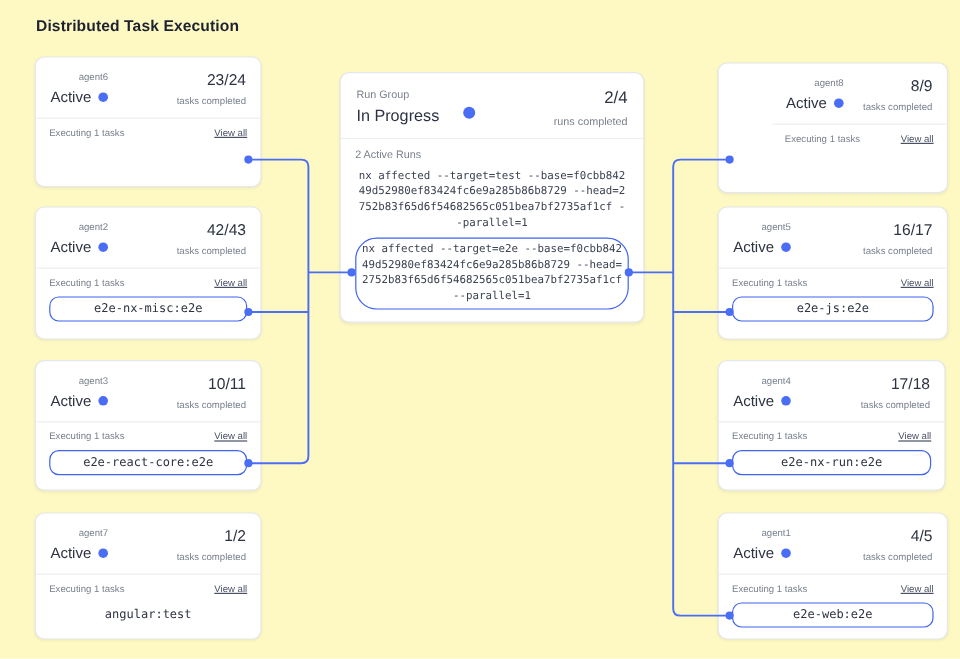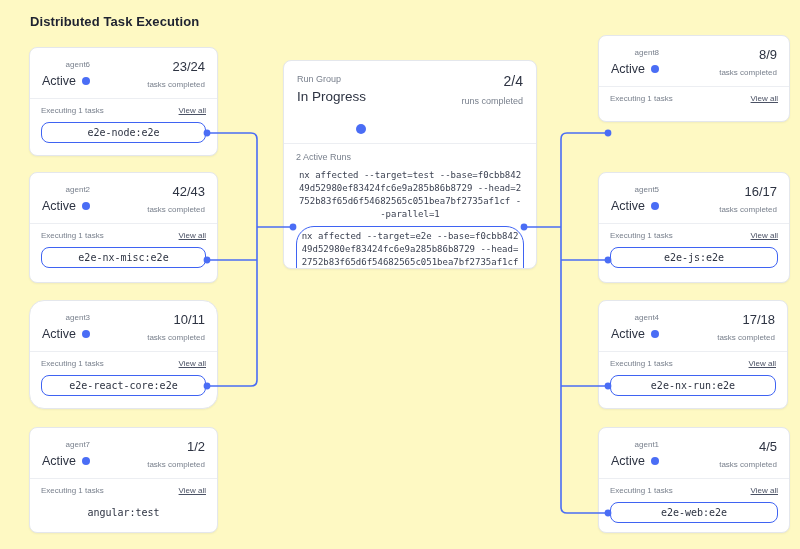--- a/index.html
+++ b/index.html
@@ -23,34 +23,34 @@
   .exec-row{display:flex;justify-content:space-between;align-items:center;font-size:8px;color:#79808d;}
   .view-all{color:#4a5164;text-decoration:underline;cursor:pointer;}
   .task-pill{margin-top:7px;border:1.4px solid #3f63f2;border-radius:8px;text-align:center;
     font-family:"DejaVu Sans Mono","Liberation Mono",monospace;font-size:10px;color:#2d3342;
     padding:4px 4px;box-sizing:border-box;}
   .task-pill.plain{border-color:transparent;}
 
   
   .pos-l0{left:29px;top:47px;width:189px;height:109px;}
   .pos-l1{left:29px;top:172px;width:189px;height:111px;}
-  .pos-l2{left:29px;top:300px;width:189px;height:109px;border-radius:15px;}
+  .pos-l2{left:29px;top:300px;width:189px;height:109px;}
   .pos-l3{left:29px;top:427px;width:189px;height:106px;}
   
-  .pos-r0{left:598px;top:35px;width:192px;height:87px;}
+  .pos-r0{left:598px;top:52px;width:192px;height:109px;padding-left:44px;}
   .pos-r1{left:598px;top:172px;width:192px;height:111px;}
   .pos-r2{left:598px;top:300px;width:190px;height:109px;}
   .pos-r3{left:598px;top:427px;width:192px;height:106px;}
 
   
   .run-card{left:283px;top:60px;width:254px;height:209px;}
   .run-card .card-header{padding:12px 13px 9px;}
   .rg-label{font-size:9px;color:#79808d;line-height:12px;}
   .rg-status{font-size:13.5px;color:#2d3342;}
-  .rg-status-row{display:flex;align-items:flex-end;gap:20px;margin-top:4px;flex-direction:column;}
+  .rg-status-row{display:flex;align-items:flex-start;gap:20px;margin-top:4px;}
   .rg-dot{width:10px;height:10px;border-radius:50%;background:#4a6df5;}
   .rg-progress{font-size:14px;color:#2d3342;font-weight:500;line-height:17px;}
   .rg-progress-label{font-size:9px;color:#79808d;margin-top:6px;}
   .run-card .card-body{padding:8px 12px 10px;}
   .active-runs{font-size:9px;color:#79808d;}
   .cmd{margin-top:7px;font-family:"DejaVu Sans Mono","Liberation Mono",monospace;font-size:9px;
     line-height:13px;color:#3c4252;text-align:center;word-break:break-all;padding:0 2px;}
   .cmd-active{margin-top:5px;border:1.4px solid #3f63f2;border-radius:18px;padding:3px 4px;}
 
   .connectors{position:absolute;left:0;top:0;width:800px;height:549px;z-index:5;pointer-events:none;}
@@ -74,21 +74,20 @@
         <div class="progress">23/24</div>
         <div class="progress-label">tasks completed</div>
       </div>
     </div>
     <div class="divider"></div>
     <div class="card-body">
       <div class="exec-row">
         <span>Executing 1 tasks</span>
         <a class="view-all">View all</a>
       </div>
-      <div class="task-pill">e2e-node:e2e</div>
     </div>
   </div>
 
   <div class="card pos-l1">
     <div class="card-header">
       <div class="hleft">
         <div class="agent-label">agent2</div>
         <div class="status-row">
           <span class="status-text">Active</span>
           <span class="dot"></span>

